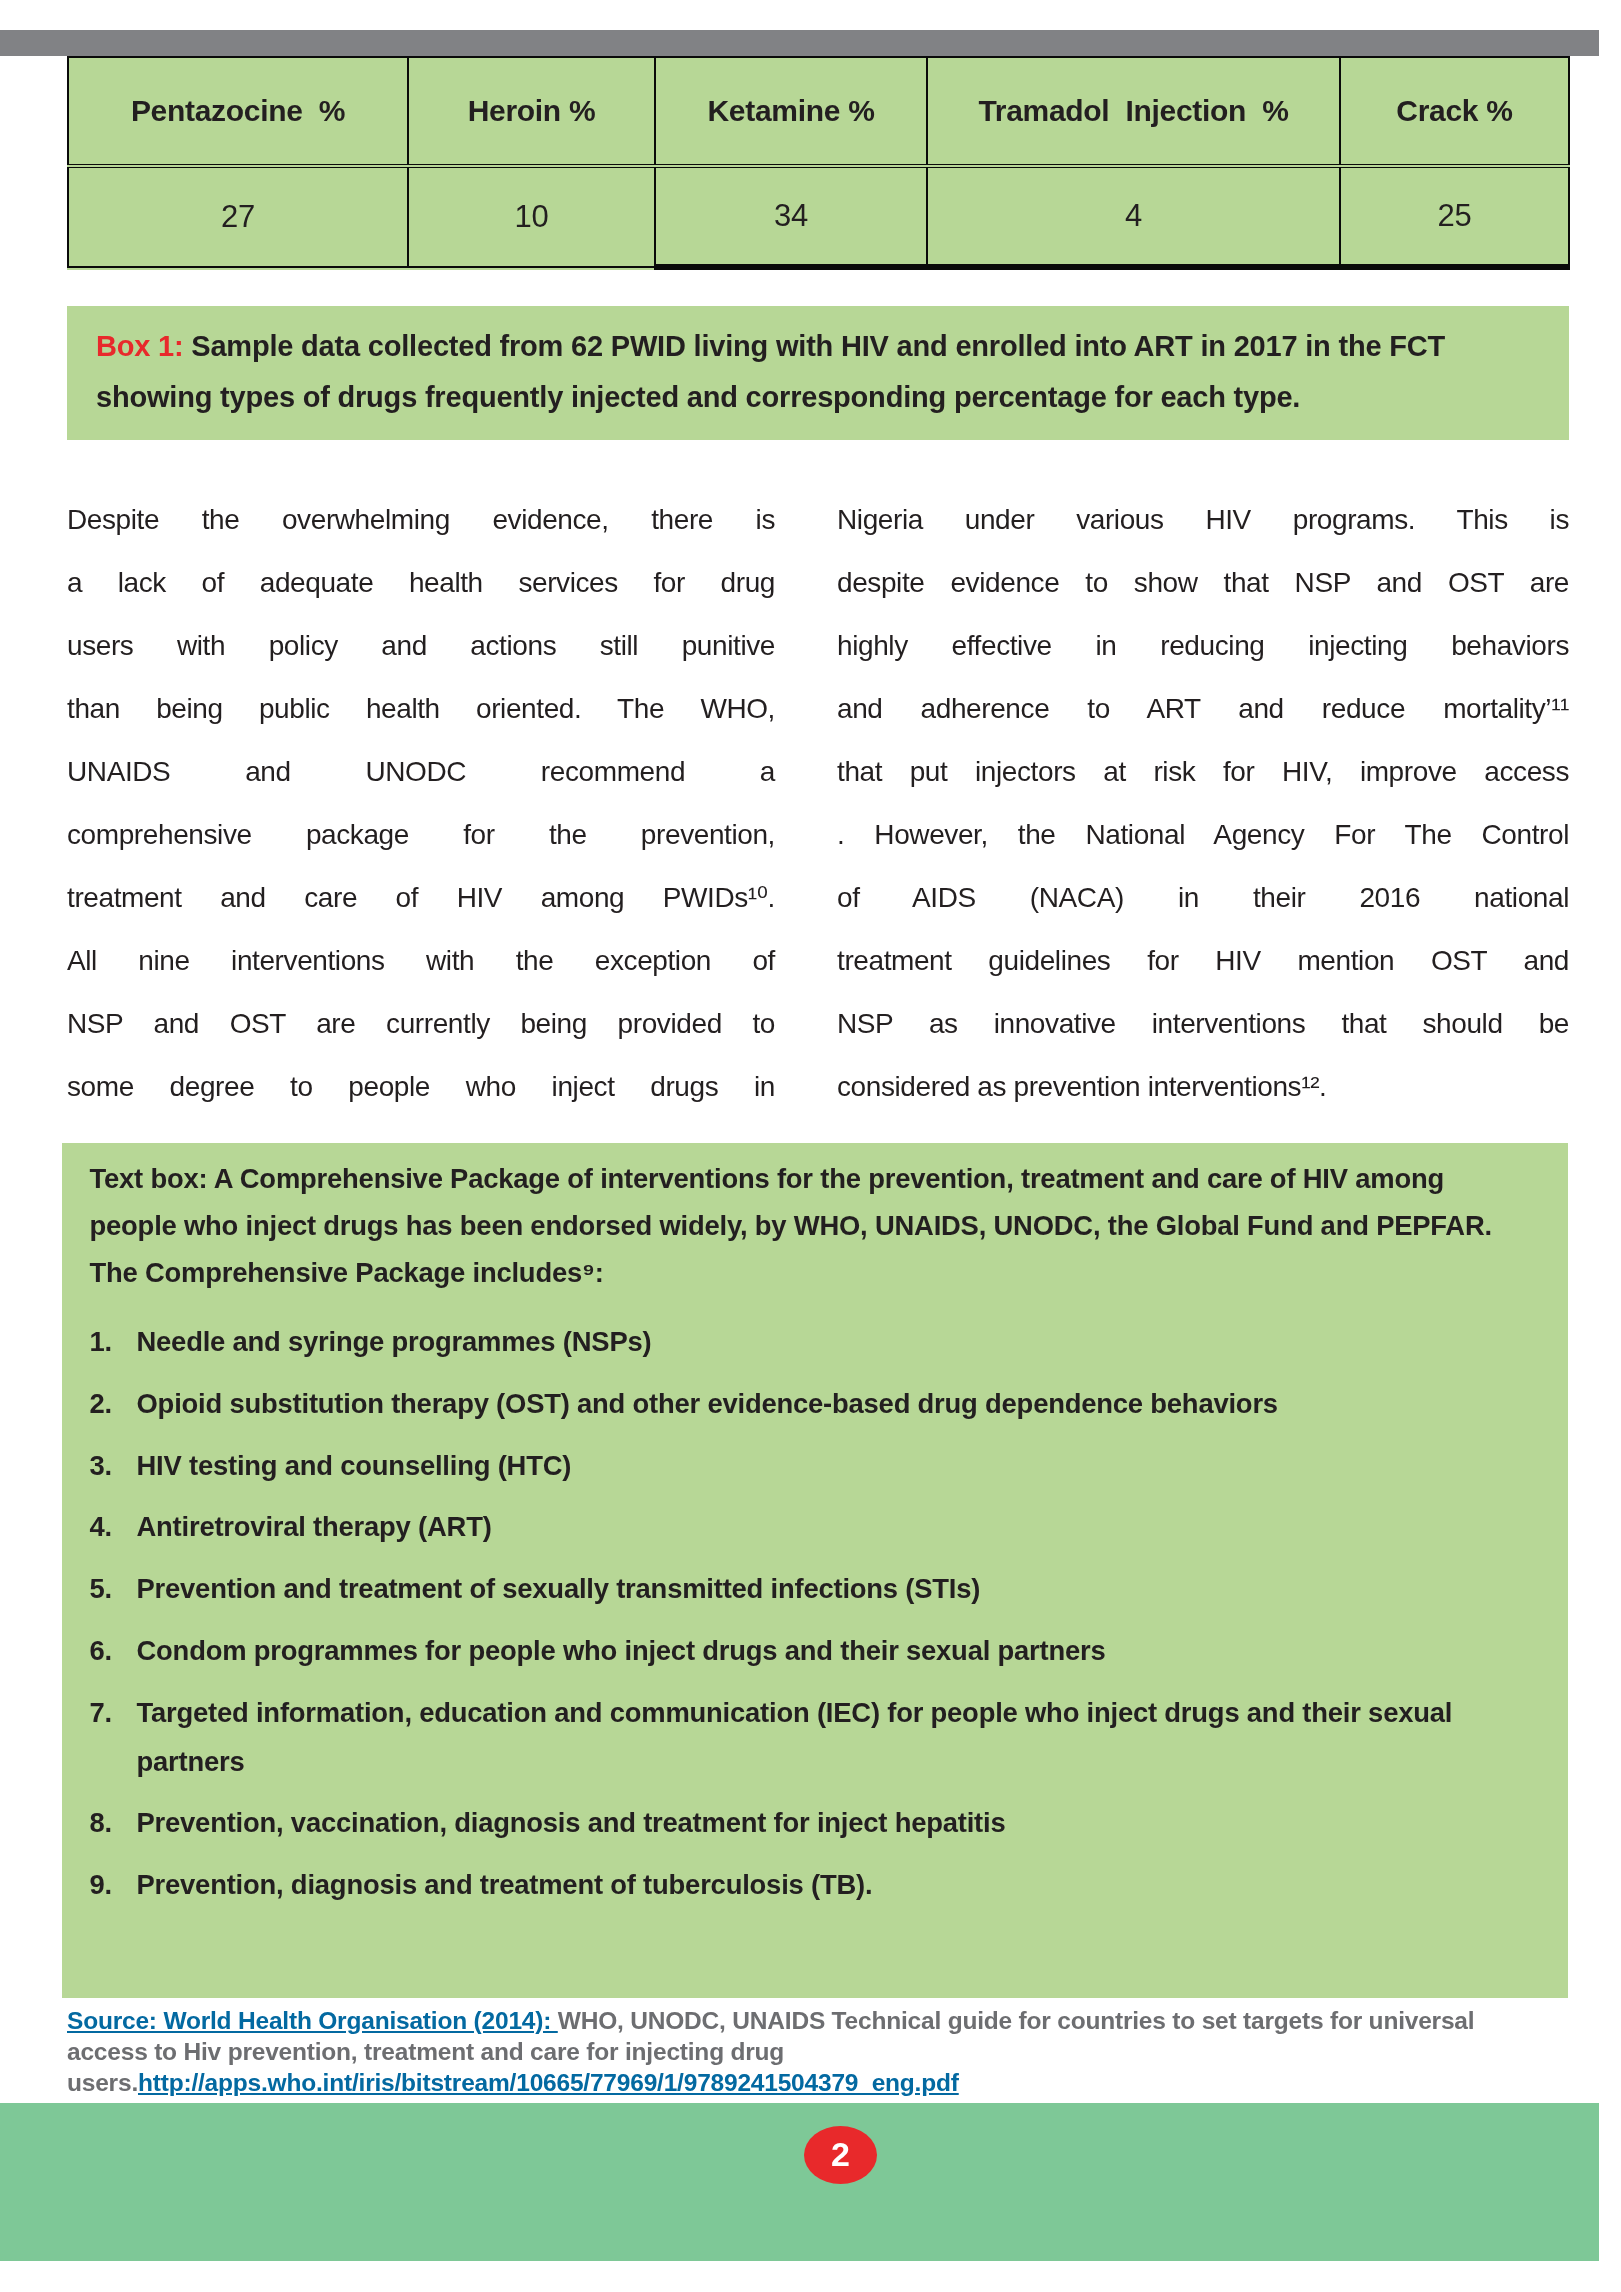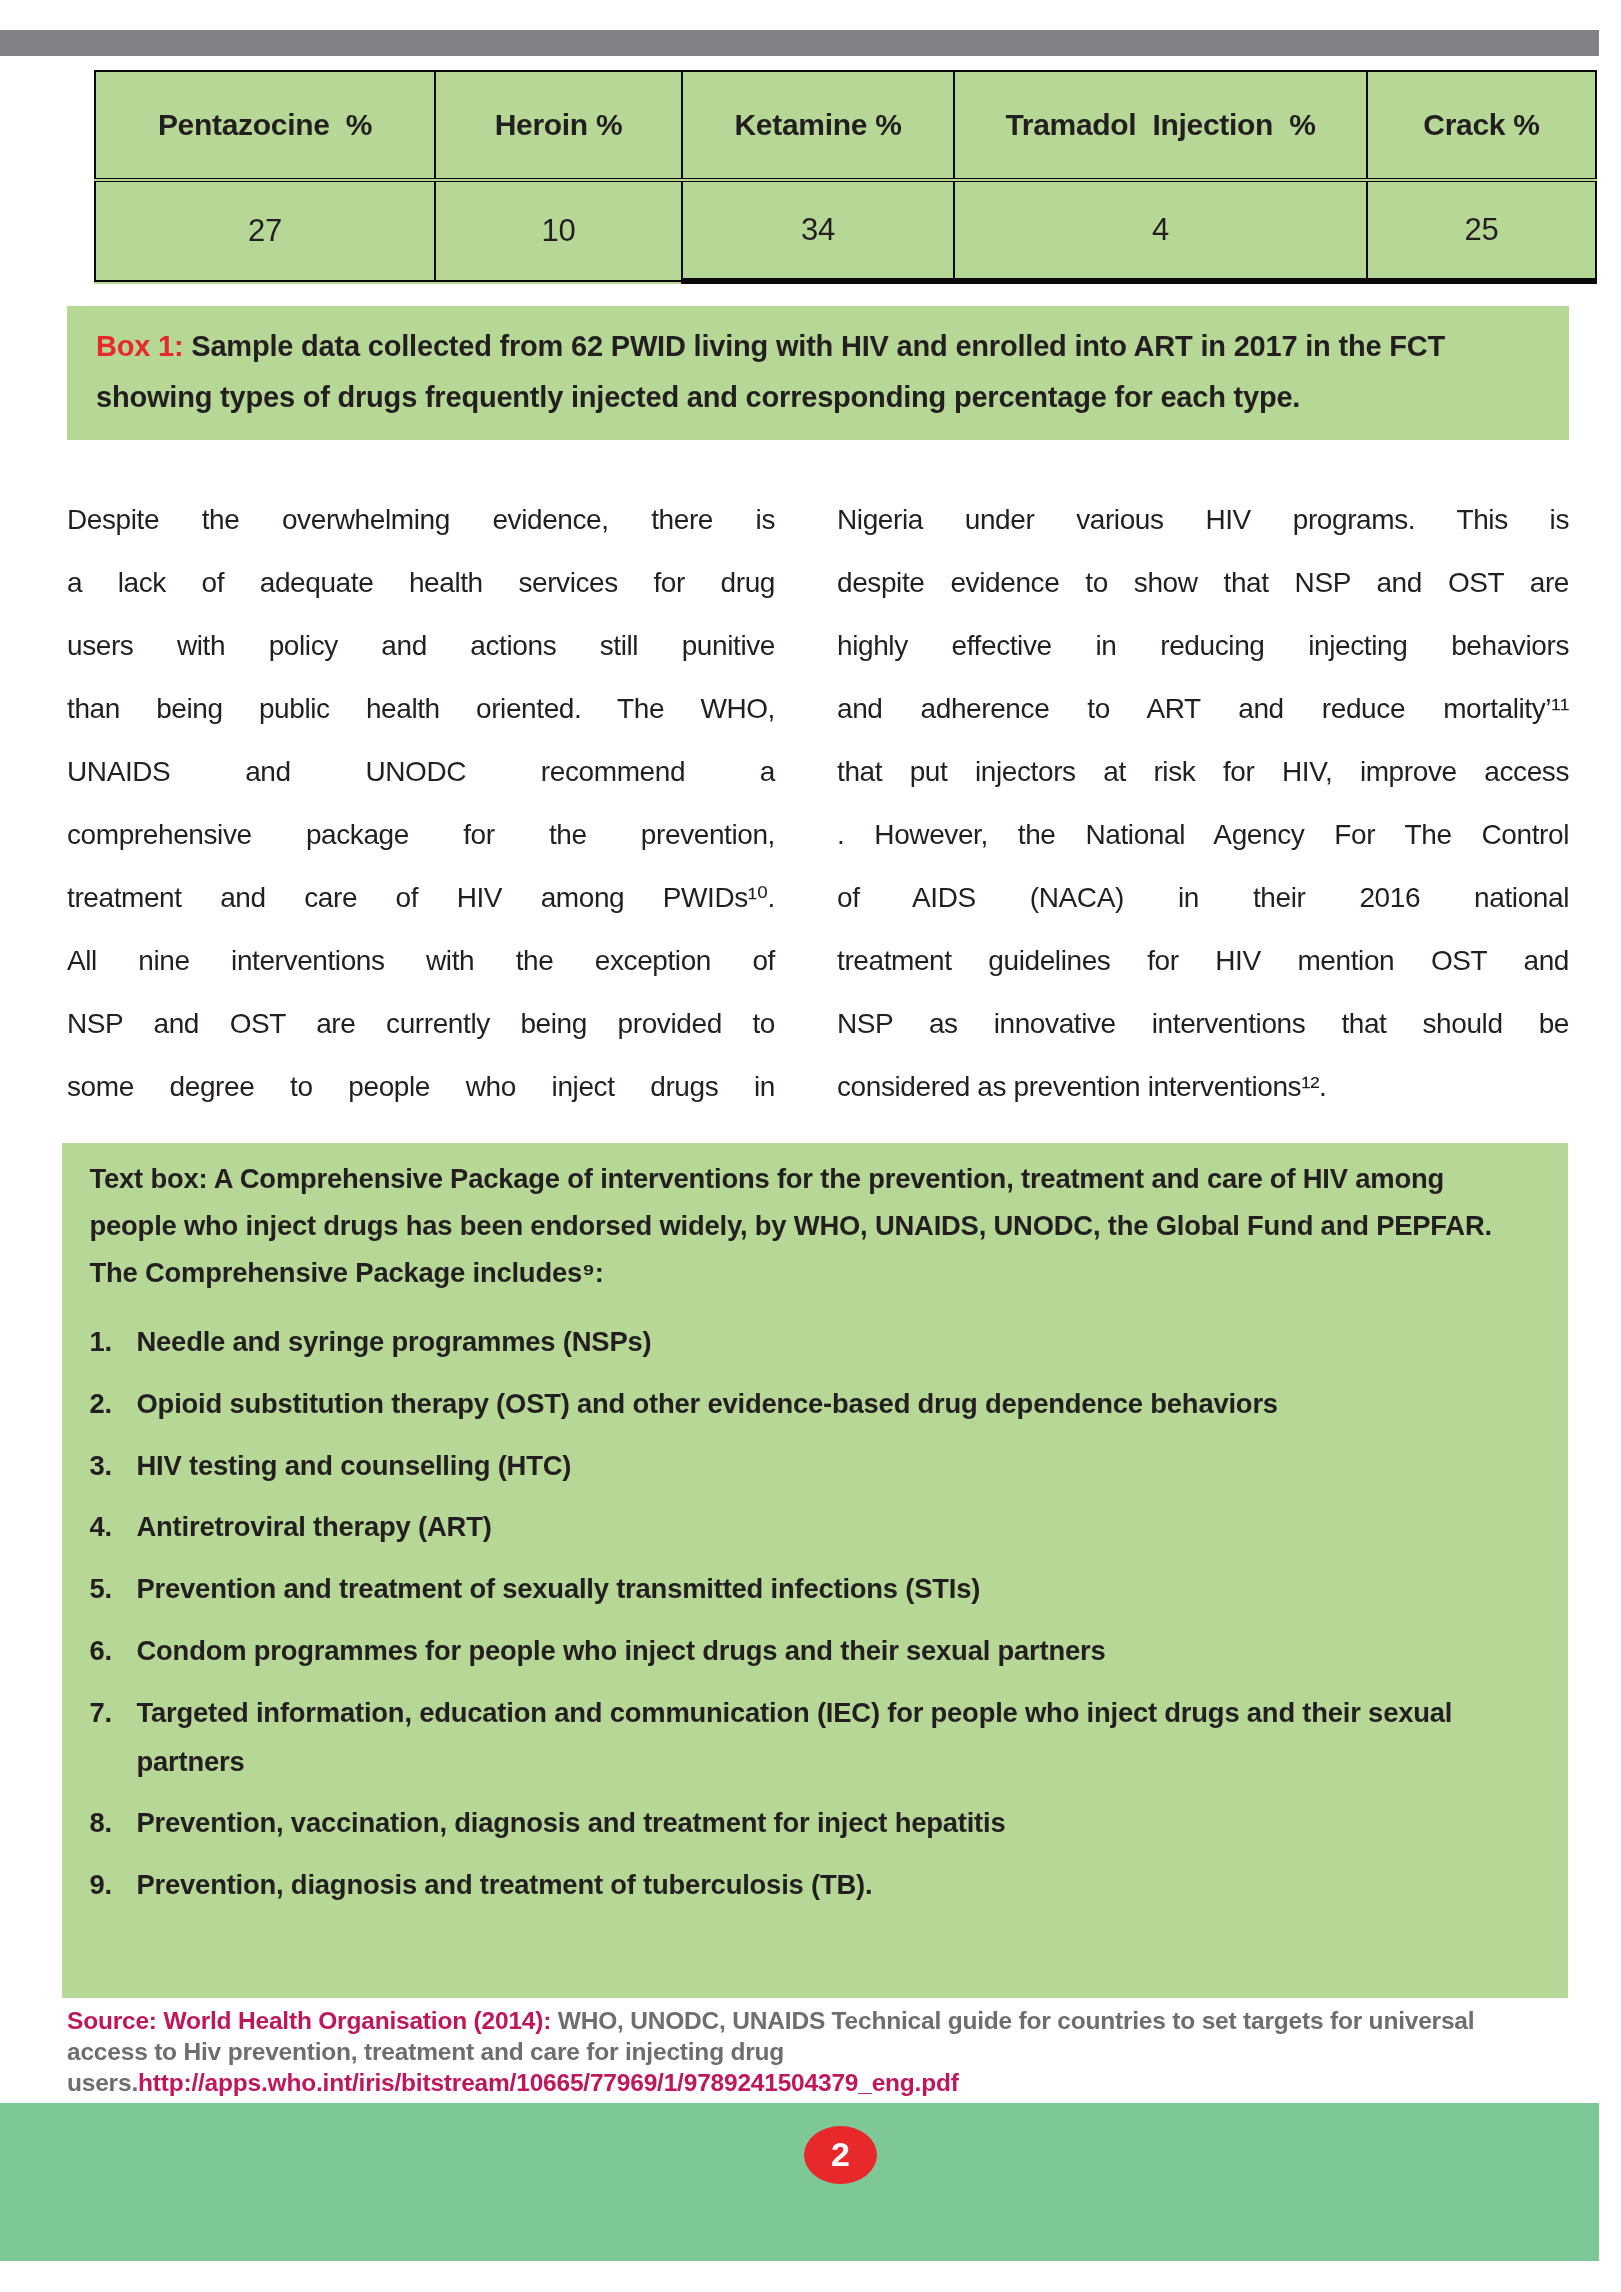--- a/index.html
+++ b/index.html
@@ -1,22 +1,22 @@
 <!DOCTYPE html>
 <html style="--box-green: #b7d796; --footer-green: #7ec897; --top-bar-gray: #818285; --accent-red: #e8292b; --source-gray: #6d6e71;"><head>
 <meta charset="utf-8">
 <style>
   html,body{margin:0;padding:0;background:#ffffff;}
   .page{position:relative;width:1621px;height:2293px;background:#ffffff;
         font-family:"Liberation Sans","DejaVu Sans",sans-serif;color:#231f20;overflow:hidden;}
 
   .topbar{position:absolute;left:0;top:30px;width:1599px;height:25.5px;background:var(--top-bar-gray,#818285);}
 
-  .drug-table{position:absolute;left:67px;top:70px;width:1502px;border-collapse:collapse;
-              table-layout:fixed;background:var(--box-green,#b7d796);border:2px solid #0a0a0a;margin-left:27px;}
+  .drug-table{position:absolute;left:67px;top:56px;width:1502px;border-collapse:collapse;
+              table-layout:fixed;background:var(--box-green,#b7d796);border:2px solid #0a0a0a;}
   .drug-table th,.drug-table td{border:2px solid #0a0a0a;text-align:center;letter-spacing:-0.3px;
               vertical-align:middle;white-space:pre-wrap;}
   .drug-table th{height:104px;font-size:30px;font-weight:bold;border-bottom:4.9px double #0a0a0a;}
   .drug-table td{height:94px;font-size:31px;font-weight:normal;}
   .drug-table td:nth-child(n+3){border-bottom:6.9px solid #0a0a0a;}
 
   .box1{position:absolute;left:67px;top:306px;width:1502px;box-sizing:border-box;
         background:var(--box-green,#b7d796);padding:14.7px 29px 17.6px 29px;
         font-size:29px;font-weight:bold;line-height:51px;letter-spacing:-0.2px;}
   .red{color:var(--accent-red,#e8292b);}
@@ -34,21 +34,21 @@
   .box2-intro{font-size:27.4px;font-weight:bold;line-height:47px;letter-spacing:-0.2px;
               margin:0 0 21.6px 2px;max-width:1436px;}
   .box2-list{list-style:none;margin:0;padding:0;counter-reset:item;}
   .box2-list li{counter-increment:item;position:relative;padding-left:49px;font-size:27.4px;
                 font-weight:bold;line-height:49px;margin-bottom:12.7px;letter-spacing:-0.2px;max-width:1431px;}
   .box2-list li::before{content:counter(item) ".";position:absolute;left:2px;}
 
   .source{position:absolute;left:67px;top:2005px;width:1482px;font-size:24.5px;font-weight:bold;
           line-height:31px;letter-spacing:-0.2px;}
   .src-gray{color:var(--source-gray,#6d6e71);}
-  .src-dark{color:#be185d;}
+  .src-dark{color:#0369a1;text-decoration:underline;}
 
   .footer{position:absolute;left:0;top:2103px;width:1599px;height:158px;background:var(--footer-green,#7ec897);}
   .page-num{position:absolute;left:804px;top:22.5px;width:73px;height:58px;border-radius:50%;
             background:var(--accent-red,#e8292b);color:#ffffff;display:flex;align-items:center;
             justify-content:center;font-size:34px;font-weight:bold;}
 </style>
 </head>
 <body>
 
 <div class="page">

